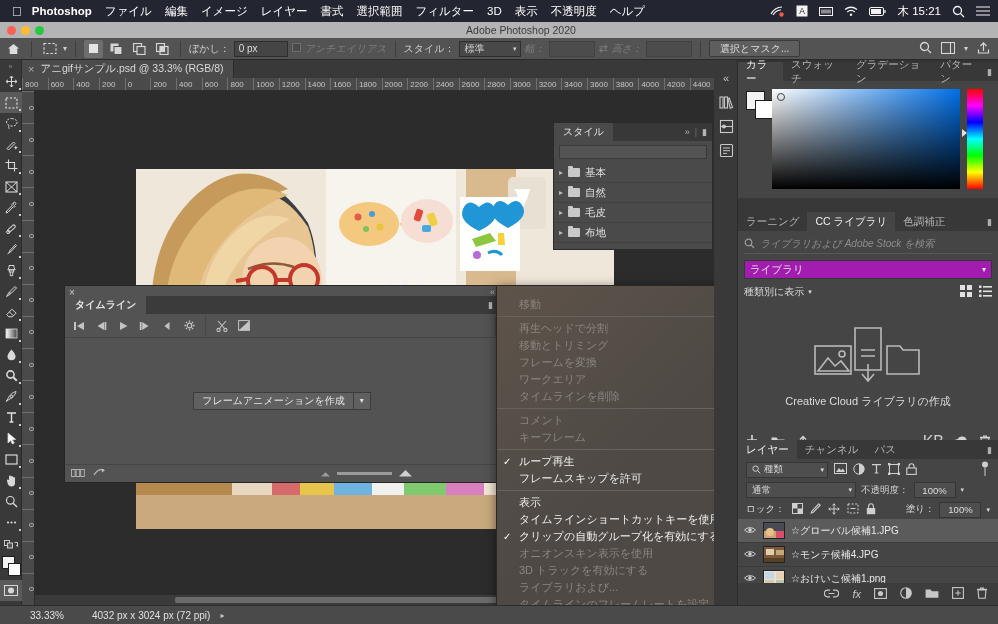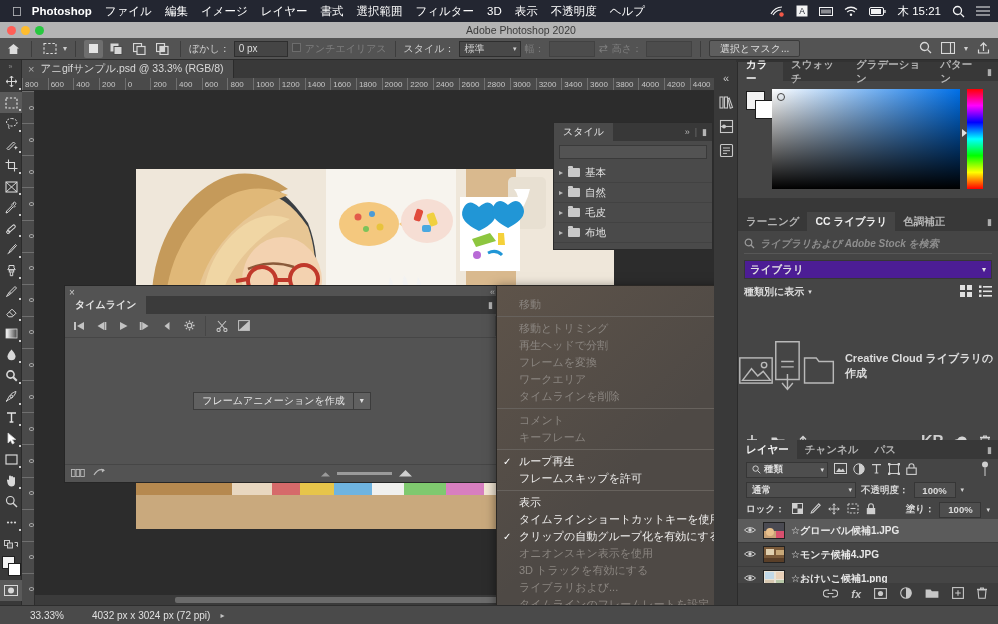--- a/index.html
+++ b/index.html
@@ -30,21 +30,21 @@
     background:#535353; border-bottom:1px solid #2b2b2b; display:flex; align-items:center;
     padding-left:4px; gap:4px; font-size:10px; color:#cfcfcf; }
   .obsep { width:1px; height:16px; background:#3d3d3d; margin:0 4px; }
   .obbtn { width:19px; height:18px; display:flex; align-items:center; justify-content:center;
     border-radius:2px; color:#d7d7d7; }
   .obbtn.sel { background:#6e6e6e; }
   .obfield { background:#454545; border:1px solid #2e2e2e; height:16px; min-width:54px;
     display:flex; align-items:center; padding:0 4px; color:#ddd; font-size:10px; }
   .obsel { background:#484848; border:1px solid #2e2e2e; height:16px; min-width:62px;
     display:flex; align-items:center; justify-content:space-between; padding:0 3px 0 5px; font-size:10px; }
-  .obdim { color:#7e7e7e; }
+  .obdim { color:#7e7e7e;font-style:italic; }
   .obcheck { width:9px; height:9px; border:1px solid #6d6d6d; background:#4a4a4a; display:inline-block; margin-right:4px; }
   .obbtn2 { background:#5e5e5e; border:1px solid #3a3a3a; height:17px; padding:0 10px;
     display:flex; align-items:center; font-size:10px; color:#ddd; border-radius:2px;}
   .obright { margin-left:auto; display:flex; align-items:center; gap:9px; padding-right:8px; }
 
   
   .tabstrip { position:absolute; left:22px; top:60px; width:714px; height:18px; background:#393939; display:flex; }
   .doctab { background:#4b4b4b; height:18px; display:flex; align-items:center; padding:0 9px 0 6px;
     font-size:10.5px; color:#d9d9d9; border-right:1px solid #2b2b2b; gap:6px; }
   .doctab .x { font-size:11px; color:#aaa; }
@@ -134,21 +134,21 @@
   .ctxItem .chk { position:absolute; left:6px; font-size:10px; color:#fff; }
   .ctxSep { height:1px; background:#67625d; margin:3px 0; }
   .ctxTop { height:10px; }
 
   
   .dockIcons { position:absolute; left:714px; top:62px; width:24px; height:543px; background:#393939;
     border-right:1px solid #2b2b2b; }
   .dkBtn { width:24px; height:24px; display:flex; align-items:center; justify-content:center; color:#c8c8c8; }
   .rightpanel { position:absolute; left:738px; top:62px; width:260px; height:543px; background:#383838; }
 
-  .panel { background:#454545;font-weight:bold; }
+  .panel { background:#454545; }
   .pTabs { height:19px; background:#383838; display:flex; align-items:center; }
   .pTab { height:19px; padding:0 8px; display:flex; align-items:center; font-size:10.5px; color:#b4b4b4; }
   .pTab.act { background:#454545; color:#f0f0f0; }
   .pMenu { margin-left:auto; padding-right:6px; color:#aeaeae; font-size:9px; }
 
   
   .colorPanel { position:absolute; left:0; top:0; width:260px; height:136px; background:#454545; }
   .colorBody { position:relative; height:117px; }
   .csw { position:absolute; left:8px; top:10px; width:28px; height:28px; }
   .csw .a { position:absolute; left:0; top:0; width:19px; height:19px; background:#f2f2f2; border:1px solid #1c1c1c; }
@@ -160,25 +160,25 @@
   .cring { position:absolute; left:5px; top:4px; width:8px; height:8px; border:1.5px solid #444; border-radius:50%; }
   .chue { position:absolute; left:229px; top:8px; width:16px; height:100px;
     background:linear-gradient(to bottom,#f00,#f0f,#00f,#0ff,#0f0,#ff0,#f00); }
   .chuemark { position:absolute; left:224px; top:48px; width:0;height:0;
     border-top:4px solid transparent;border-bottom:4px solid transparent;border-left:5px solid #e0e0e0; }
 
   
   .ccPanel { position:absolute; left:0; top:150px; width:260px; height:238px; background:#454545; }
   .ccSearch { height:19px; margin:4px 6px 0; display:flex; align-items:center; gap:5px;
     border-bottom:1px solid #575757; color:#8e8e8e; font-size:10px; font-style:italic; }
-  .ccSel { height:19px; margin:6px 6px 0; background:#4c1d95; border:1px solid #363636;
+  .ccSel { height:19px; margin:6px 6px 0; background:#a21caf; border:1px solid #363636;
     display:flex; align-items:center; justify-content:space-between; padding:0 5px; font-size:10.5px; color:#e2e2e2; }
   .ccView { height:19px; margin:3px 6px 0; display:flex; align-items:center; font-size:10px; color:#dcdcdc; gap:4px; }
   .ccViewIcons { margin-left:auto; display:flex; gap:7px; }
-  .ccEmpty { position:relative; height:130px; display:flex; flex-direction:row;
+  .ccEmpty { position:relative; height:130px; display:flex; flex-direction:column;
     align-items:center; justify-content:center; gap:8px; }
   .ccCaption { font-size:11px; color:#dcdcdc; }
   .ccFoot { height:22px; display:flex; align-items:center; padding:0 8px; gap:12px; color:#cfcfcf; font-size:16px; }
   .ccFootRight { margin-left:auto; display:flex; align-items:center; gap:9px; }
 
   
   .lyPanel { position:absolute; left:0; top:378px; width:260px; height:165px; background:#454545; }
   .lyFilter { height:21px; display:flex; align-items:center; gap:6px; padding:0 8px; }
   .lySelect { background:#4e4e4e; border:1px solid #363636; height:16px; width:82px;
     display:flex; align-items:center; justify-content:space-between; padding:0 3px 0 5px; font-size:9.5px; color:#ddd; }
@@ -809,25 +809,25 @@
 
   <div class="ctx">
     <div class="ctxTop"></div>
     <div id="ctxBody">
         <div class="ctxItem dis">
           <span>移動</span>
           <span class="arrow">▶</span>
         </div>
         <div class="ctxSep"></div>
         <div class="ctxItem dis">
+          <span>再生ヘッドで分割</span>
+        </div>
+        <div class="ctxItem dis">
           <span>移動とトリミング</span>
           <span class="arrow">▶</span>
-        </div>
-        <div class="ctxItem dis">
-          <span>再生ヘッドで分割</span>
         </div>
         <div class="ctxItem dis">
           <span>フレームを変換</span>
           <span class="arrow">▶</span>
         </div>
         <div class="ctxItem dis">
           <span>ワークエリア</span>
           <span class="arrow">▶</span>
         </div>
         <div class="ctxItem dis">

